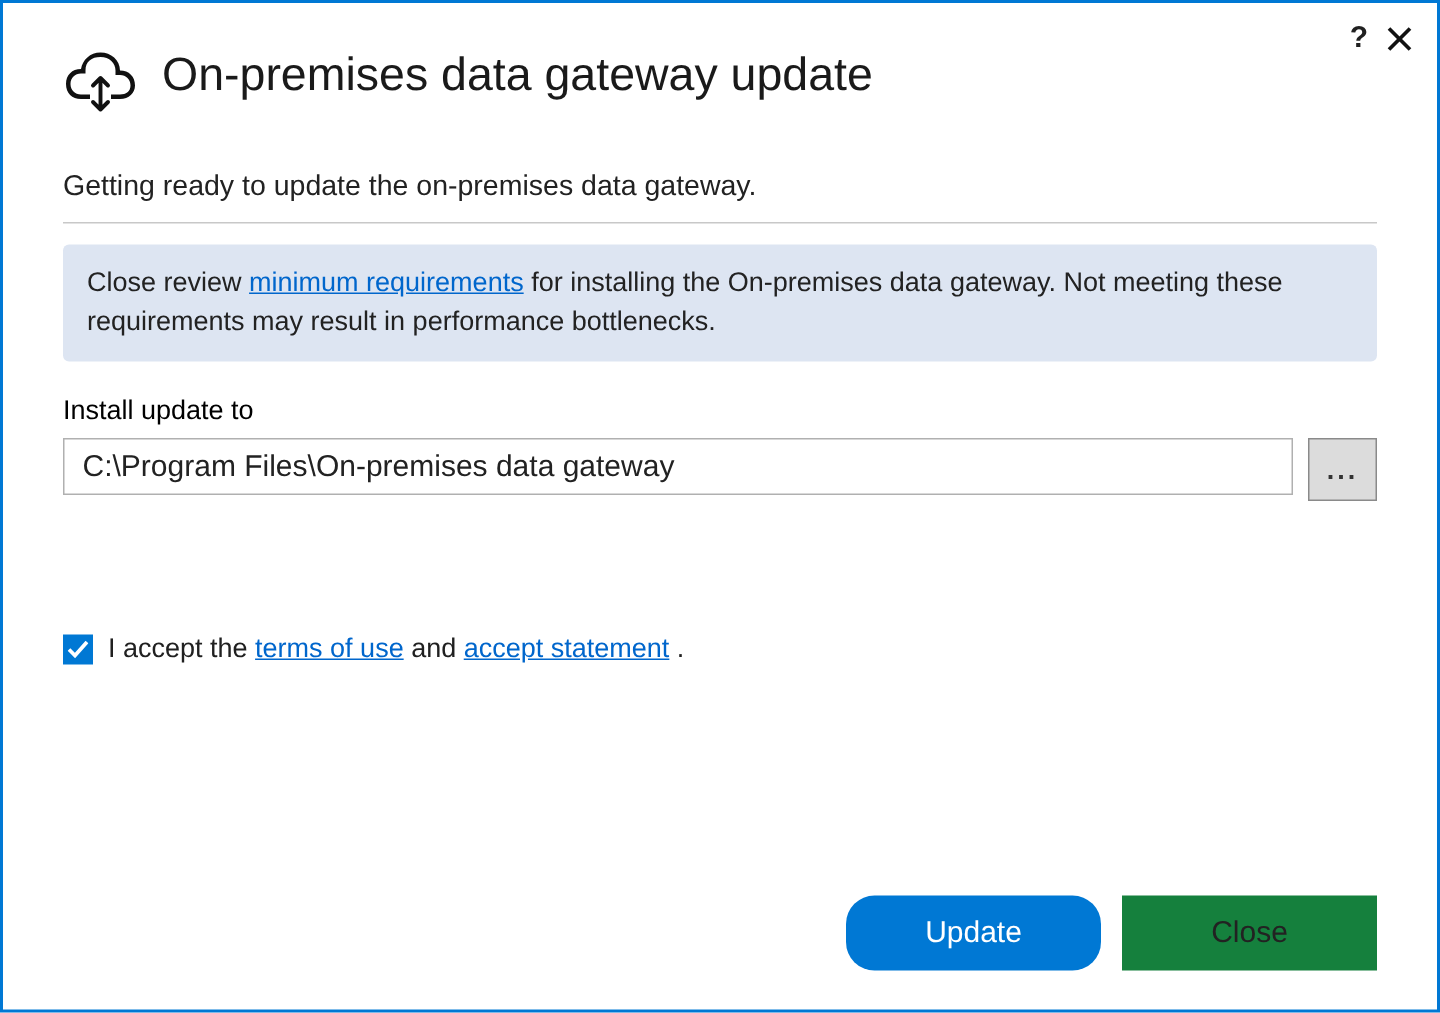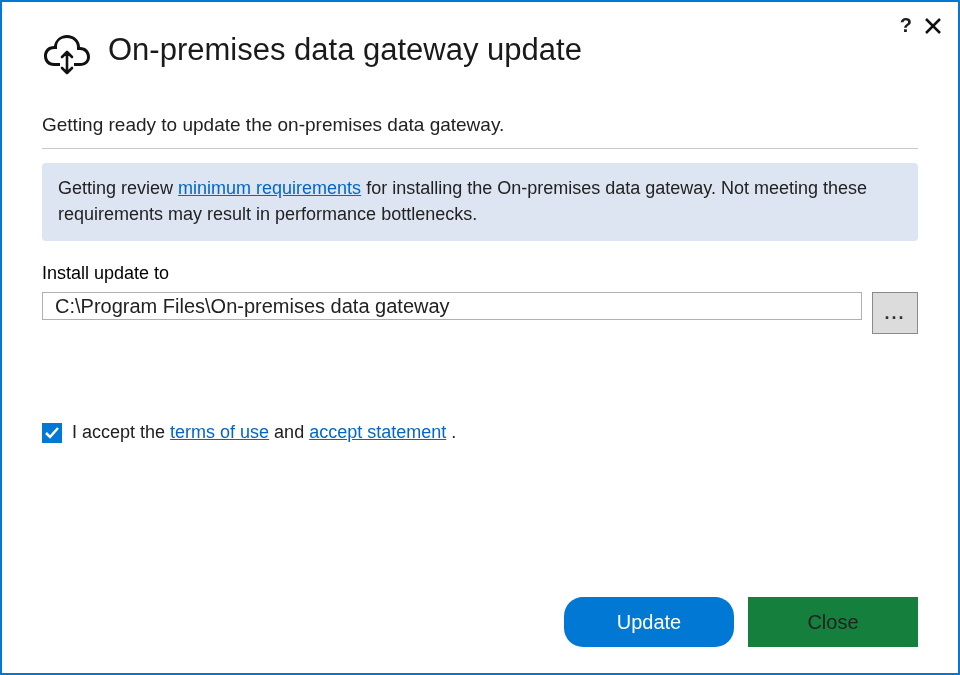--- a/index.html
+++ b/index.html
@@ -76,21 +76,21 @@
     align-items: stretch;
   }
   .path-input {
     flex: 1;
     border: 1px solid #b0b0b0;
     padding: 6px 12px;
     font-size: 20px;
     font-family: inherit;
     background: #fff;
     color: #222;
-    height: 28px;
+    height: 38px;
   }
   .browse-btn {
     width: 46px;
     height: 42px;
     background: #dcdcdc;
     border: 1px solid #8a8a8a;
     font-size: 18px;
     font-weight: bold;
     letter-spacing: 2px;
     cursor: pointer;
@@ -162,21 +162,21 @@
         <path d="M38 15 C38 8 32 3 25 3 C18 3 13 8 12 14 C6 14 2 18 2 24 C2 30 6 34 12 34 L18 34 L18 31 L12 31 C8 31 5 28 5 24 C5 20 8 17 12 17 L15 17 L15 15 C15 9 19 6 25 6 C31 6 35 10 35 15 L35 18 L38 18 C42 18 45 21 45 25 C45 29 42 31 38 31 L32 31 L32 34 L38 34 C44 34 48 30 48 25 C48 19 44 15 38 15 Z" fill="#111"></path>
         <path d="M25 20 L25 41 M25 20 L20 25 M25 20 L30 25 M25 41 L20 36 M25 41 L30 36" stroke="#111" stroke-width="2.6" fill="none" stroke-linecap="round" stroke-linejoin="round"></path>
       </svg>
     </span>
     <h1 class="title">On-premises data gateway update</h1>
   </div>
 
   <div class="subtitle">Getting ready to update the on-premises data gateway.</div>
 
   <div class="notice">
-    <span>Getting review </span>
+    <span>Close review </span>
     <a class="link">minimum requirements</a>
     <span> for installing the On-premises data gateway. Not meeting these requirements may result in performance bottlenecks.</span>
   </div>
 
   <div class="field-label">Install update to</div>
   <div class="path-row">
     <input class="path-input" type="text" value="C:\Program Files\On-premises data gateway" style="">
     <button class="browse-btn">...</button>
   </div>
 

